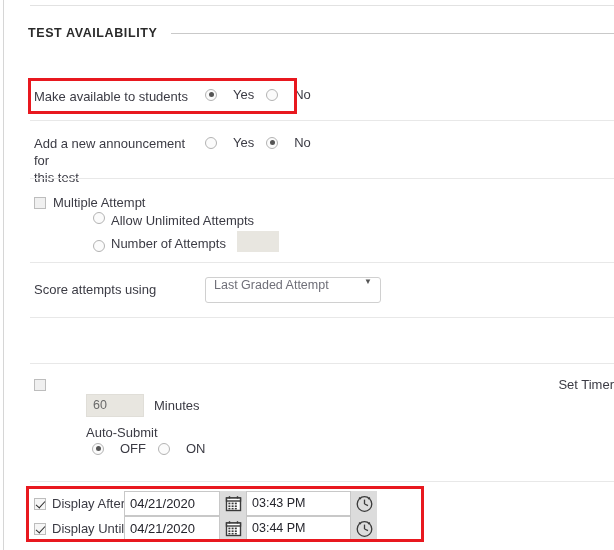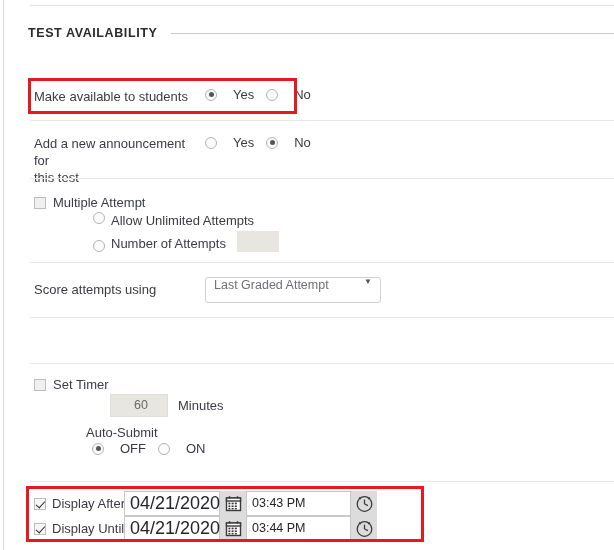--- a/index.html
+++ b/index.html
@@ -162,23 +162,22 @@
   }
   .input-minutes {
     width: 58px;
     height: 23px;
     background: #e8e6e0;
     border: 1px solid #e0ded8;
     box-sizing: border-box;
     color: #6a6a6a;
     font-size: 12.5px;
     font-family: "Liberation Sans", sans-serif;
-    padding: 0 23px;
+    padding: 0 6px;
     line-height: 21px;
-    margin-left: 24px;
   }
   .select {
     width: 176px;
     height: 26px;
     background: #ffffff;
     border: 1px solid #d0d0d0;
     border-radius: 3px;
     box-sizing: border-box;
     display: flex;
     align-items: flex-start;
@@ -213,21 +212,21 @@
     font-size: 13px;
     color: #3b3b44;
     white-space: nowrap;
   }
   .dt-date {
     width: 96px;
     height: 25px;
     background: #ffffff;
     border: 1px solid #c8c8c8;
     box-sizing: border-box;
-    font-size: 18px;
+    font-size: 13px;
     color: #24242b;
     padding: 0 5px;
     line-height: 23px;
     font-family: "Liberation Sans", sans-serif;
   }
   .dt-time {
     width: 105px;
     height: 25px;
     background: #ffffff;
     border: 1px solid #c8c8c8;
@@ -324,21 +323,21 @@
       <span class="val">Last Graded Attempt</span>
       <span class="caret">▼</span>
     </div>
   </div>
 
   <div class="hr" style="top:317px;"></div>
 
 
   <div class="hr" style="top:363px;"></div>
 
-  <div class="row" style="top:376px; left:34px; display:flex; align-items:center; gap:7px;">
+  <div class="row" style="top:376px; left:34px; display:flex; align-items:center; gap:7px;justify-content:space-between;">
     <span class="checkbox"></span>
     <span class="label">Set Timer</span>
   </div>
   <div class="row" style="top:394px; left:86px; display:flex; align-items:center; gap:10px;">
     <span class="input-minutes">60</span>
     <span class="label">Minutes</span>
   </div>
   <div class="row" style="top:424px; left:86px;">
     <span class="label">Auto-Submit</span>
   </div>

